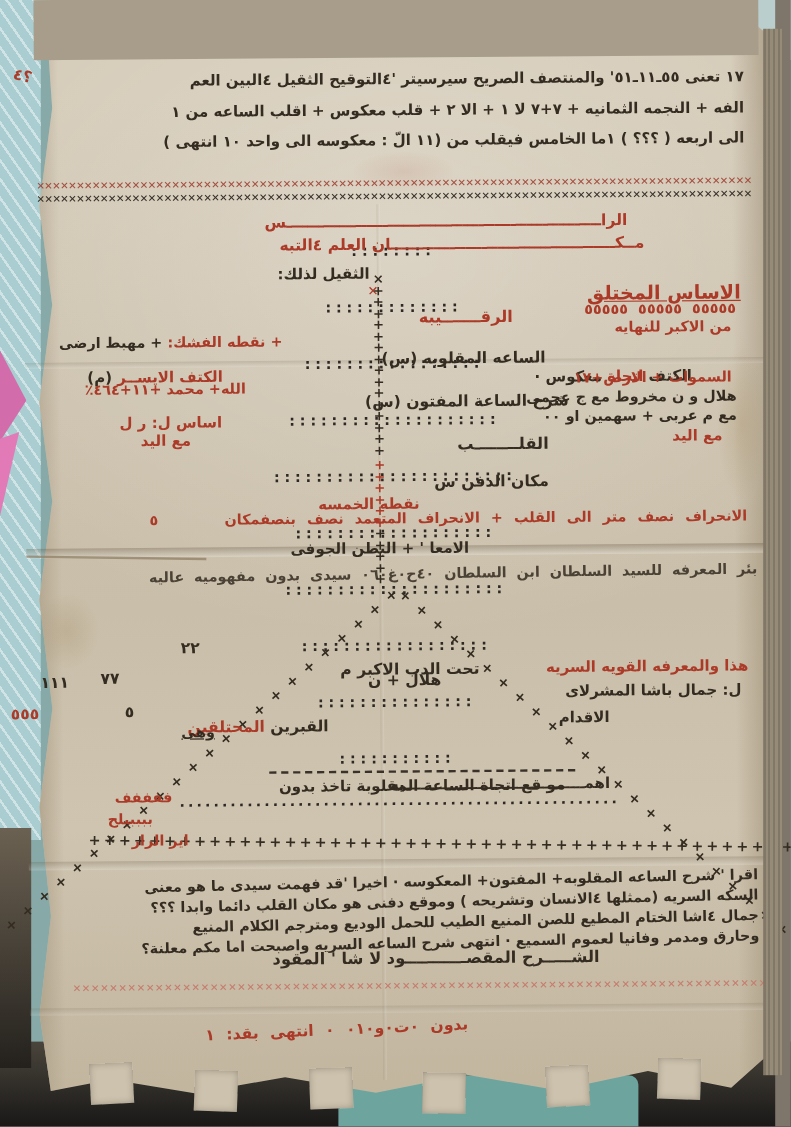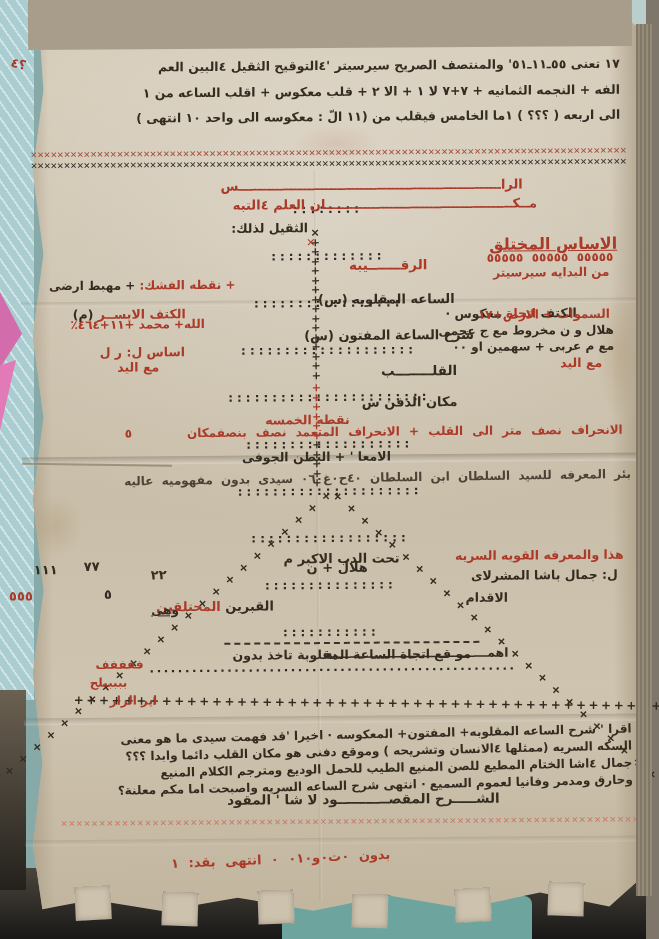--- a/index.html
+++ b/index.html
@@ -127,21 +127,21 @@
 +
 +</div>
     <div class="ltr pluscol prl black" style="left:311px;top:440px;width:12px;">+
 +
 +
 +
 +</div>
 
     <div class="ar red b" style="right:40px;top:236px;font-size:16px;text-decoration:underline;">الاساس المختلق</div>
     <div class="ar red b" style="right:44px;top:252px;font-size:12px;letter-spacing:1px;">٥٥٥٥٥  ٥٥٥٥٥  ٥٥٥٥٥</div>
-    <div class="ar red b" style="right:48px;top:267px;font-size:12px;">من البدايه سيرسيتر</div>
+    <div class="ar red b" style="right:48px;top:267px;font-size:12px;">من الاكبر للنهايه</div>
     <div class="ar black b" style="right:55px;top:292px;font-size:12.5px;">
       <span>الكتف </span><span class="red">اتجاة</span><span> معكوس ·</span>
     </div>
     <div class="ar red b" style="right:48px;top:309px;font-size:12px;">السموات + الارض+١٧</div>
     <div class="ar black b" style="right:44px;top:325px;font-size:12px;">هلال و ن مخروط مع ج عجمى</div>
     <div class="ar black b" style="right:44px;top:341px;font-size:12px;">مع م عربى + سهمين او ٠٠</div>
     <div class="ar red b" style="right:56px;top:357px;font-size:12.5px;">مع اليد</div>
 
     <div class="ar red b" style="right:230px;top:257px;font-size:13.5px;">الرقـــــــيبه</div>
     <div class="ar black b" style="right:203px;top:292px;font-size:13px;">الساعه المقلوبه (س)</div>
@@ -167,21 +167,21 @@
     <div class="ltr black b" style="left:330px;top:486px;font-size:12px;letter-spacing:2px;transform:rotate(139.5deg);transform-origin:0 50%;">+ + + + + + + + + + + + + + + + + + + + + + + + + +</div>
     <div class="ltr black b" style="left:334px;top:486px;font-size:12px;letter-spacing:2px;transform:rotate(42deg);transform-origin:0 50%;">+ + + + + + + + + + + + + + + + + + + + + + + + + +</div>
     <div class="ltr black b" style="left:72px;top:697px;font-size:12px;letter-spacing:2.5px;transform:rotate(1deg);">++++++++++++++++++++++++++++++++++++++++++++++++++++++</div>
 
     <div class="ar black b" style="right:292px;top:521px;font-size:13px;margin-top:39px;">هلال + ن</div>
     <div class="ar black b" style="right:260px;top:551px;font-size:13px;">تحت الدب الاكبر م</div>
     <div class="ar b" style="right:359px;top:583px;font-size:13px;">
       <span class="black">القبرين </span><span class="red">المحتلقين</span>
     </div>
     <div class="ar black b" style="left:150px;top:602px;font-size:12px;text-decoration:underline;">وهى</div>
-    <div class="ar black b" style="left:150px;top:566px;font-size:13px;">٢٢</div>
+    <div class="ar black b" style="left:150px;top:532px;font-size:13px;">٢٢</div>
     <div class="ar black b" style="left:83px;top:557px;font-size:13px;">٧٧</div>
     <div class="ar black b" style="left:33px;top:560px;font-size:13px;">١١١</div>
     <div class="ar red b" style="left:8px;top:586px;font-size:13px;">٥٥٥</div>
     <div class="ar black b" style="left:103px;top:585px;font-size:13px;">٥</div>
     <div class="ar red b" style="right:36px;top:549px;font-size:12.5px;">هذا والمعرفه القويه السريه</div>
     <div class="ar black b" style="right:42px;top:569px;font-size:12.5px;">ل: جمال باشا المشرلاى</div>
     <div class="ar black b" style="right:152px;top:591px;font-size:12.5px;">الاقدام</div>
 
     <div class="ltr" style="left:180px;top:625px;width:310px;text-align:center;z-index:4;">
       <span class="ar b black" style="position:static;border-top:2px dashed #3a322a;padding:3px 8px 0;font-size:12.5px;">مو قع اتجاة الساعة المقلوبة تاخذ بدون</span>

